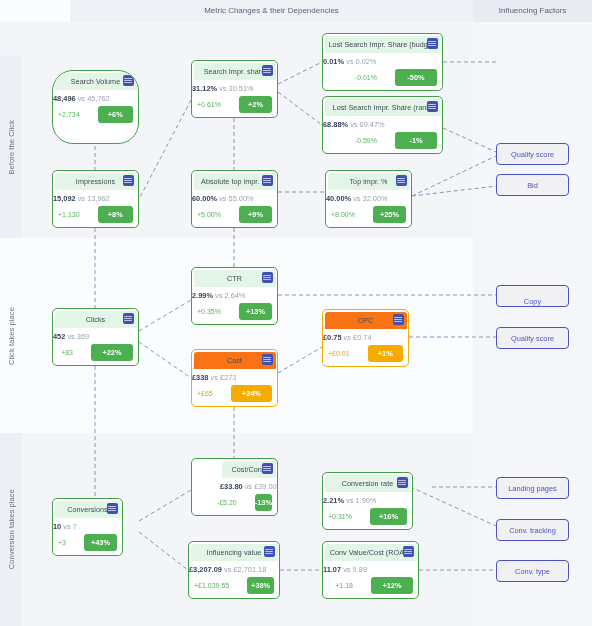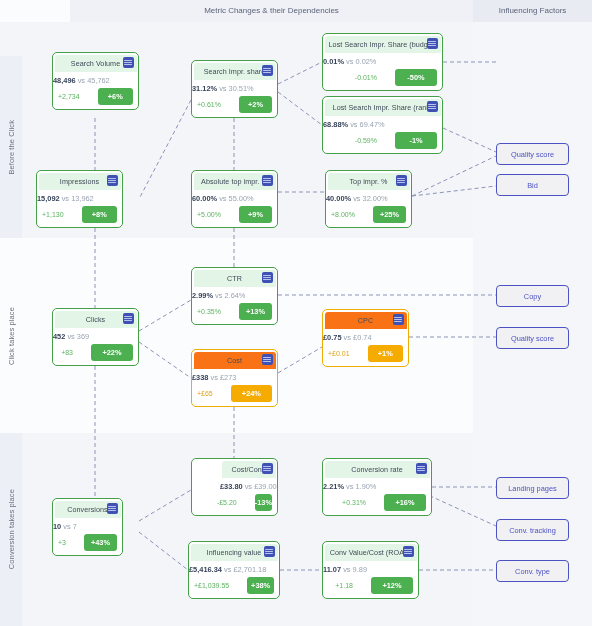--- a/index.html
+++ b/index.html
@@ -166,21 +166,21 @@
       <line x1="432" y1="487" x2="496" y2="487"></line>
 
       <line x1="404" y1="484" x2="496" y2="526"></line>
 
       <line x1="280" y1="570" x2="322" y2="570"></line>
 
       <line x1="419" y1="570" x2="496" y2="570"></line>
     </g>
   </svg>
 
-  <div class="card" style="left:52px;top:52px;width:87px;height:58px;">
+  <div class="card" style="left:52px;top:70px;width:87px;height:74px;border-radius:21px;">
     <div class="card-head">
       <span class="card-title">Search Volume</span>
       <span class="head-icon">
           <i></i>
           <i></i>
           <i></i>
         </span>
     </div>
     <div class="card-vals">
       <span class="v-now">48,496</span>
@@ -246,21 +246,21 @@
       <span class="v-now">68.88%</span>
       <span class="v-vs">vs</span>
       <span class="v-prev">69.47%</span>
     </div>
     <div class="card-foot">
       <span class="delta-abs">-0.59%</span>
       <span class="pct-chip">-1%</span>
     </div>
   </div>
 
-  <div class="card" style="left:36px;top:170px;width:87px;height:58px;">
+  <div class="card" style="left:52px;top:170px;width:87px;height:58px;">
     <div class="card-head">
       <span class="card-title">Impressions</span>
       <span class="head-icon">
           <i></i>
           <i></i>
           <i></i>
         </span>
     </div>
     <div class="card-vals">
       <span class="v-now">15,092</span>
@@ -406,21 +406,21 @@
       <span class="v-now">£33.80</span>
       <span class="v-vs">vs</span>
       <span class="v-prev">£39.00</span>
     </div>
     <div class="card-foot">
       <span class="delta-abs">-£5.20</span>
       <span class="pct-chip">-13%</span>
     </div>
   </div>
 
-  <div class="card" style="left:322px;top:458px;width:110px;height:58px;">
+  <div class="card" style="left:322px;top:472px;width:91px;height:58px;">
     <div class="card-head">
       <span class="card-title">Conversion rate</span>
       <span class="head-icon">
           <i></i>
           <i></i>
           <i></i>
         </span>
     </div>
     <div class="card-vals">
       <span class="v-now">2.21%</span>
@@ -456,21 +456,21 @@
   <div class="card" style="left:188px;top:541px;width:92px;height:58px;">
     <div class="card-head">
       <span class="card-title">Influencing value</span>
       <span class="head-icon">
           <i></i>
           <i></i>
           <i></i>
         </span>
     </div>
     <div class="card-vals">
-      <span class="v-now">£5,416.34</span>
+      <span class="v-now">£3,207.09</span>
       <span class="v-vs">vs</span>
       <span class="v-prev">£2,701.18</span>
     </div>
     <div class="card-foot">
       <span class="delta-abs">+£1,039.55</span>
       <span class="pct-chip">+38%</span>
     </div>
   </div>
 
   <div class="card" style="left:322px;top:541px;width:97px;height:58px;">
@@ -492,21 +492,21 @@
       <span class="pct-chip">+12%</span>
     </div>
   </div>
 
   <div class="factor" style="left:496px;top:143px;">
     <span class="factor-label">Quality score</span>
   </div>
   <div class="factor" style="left:496px;top:174px;">
     <span class="factor-label">Bid</span>
   </div>
-  <div class="factor" style="left:496px;top:285px;">
+  <div class="factor" style="left:496px;top:285px;align-items:flex-end;">
     <span class="factor-label">Copy</span>
   </div>
   <div class="factor" style="left:496px;top:327px;">
     <span class="factor-label">Quality score</span>
   </div>
   <div class="factor" style="left:496px;top:477px;">
     <span class="factor-label">Landing pages</span>
   </div>
   <div class="factor" style="left:496px;top:519px;">
     <span class="factor-label">Conv. tracking</span>

